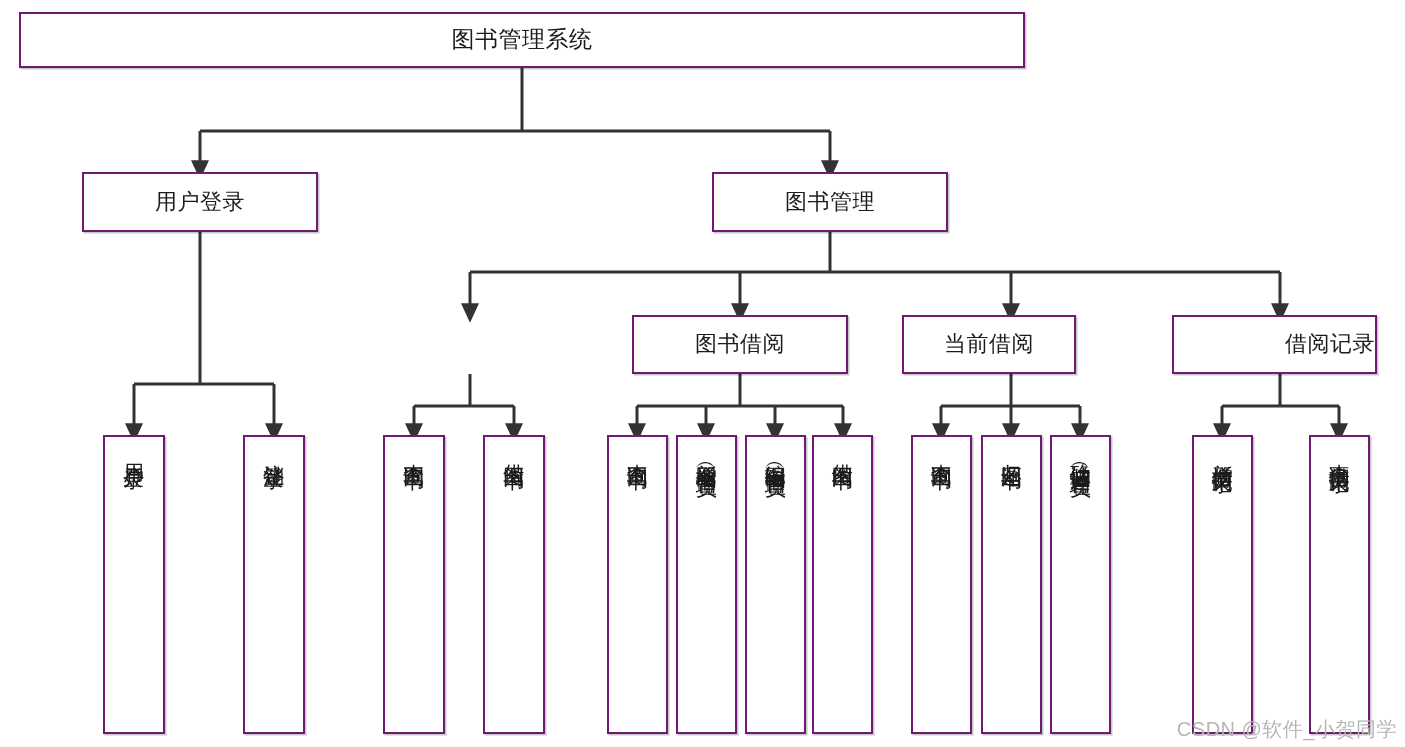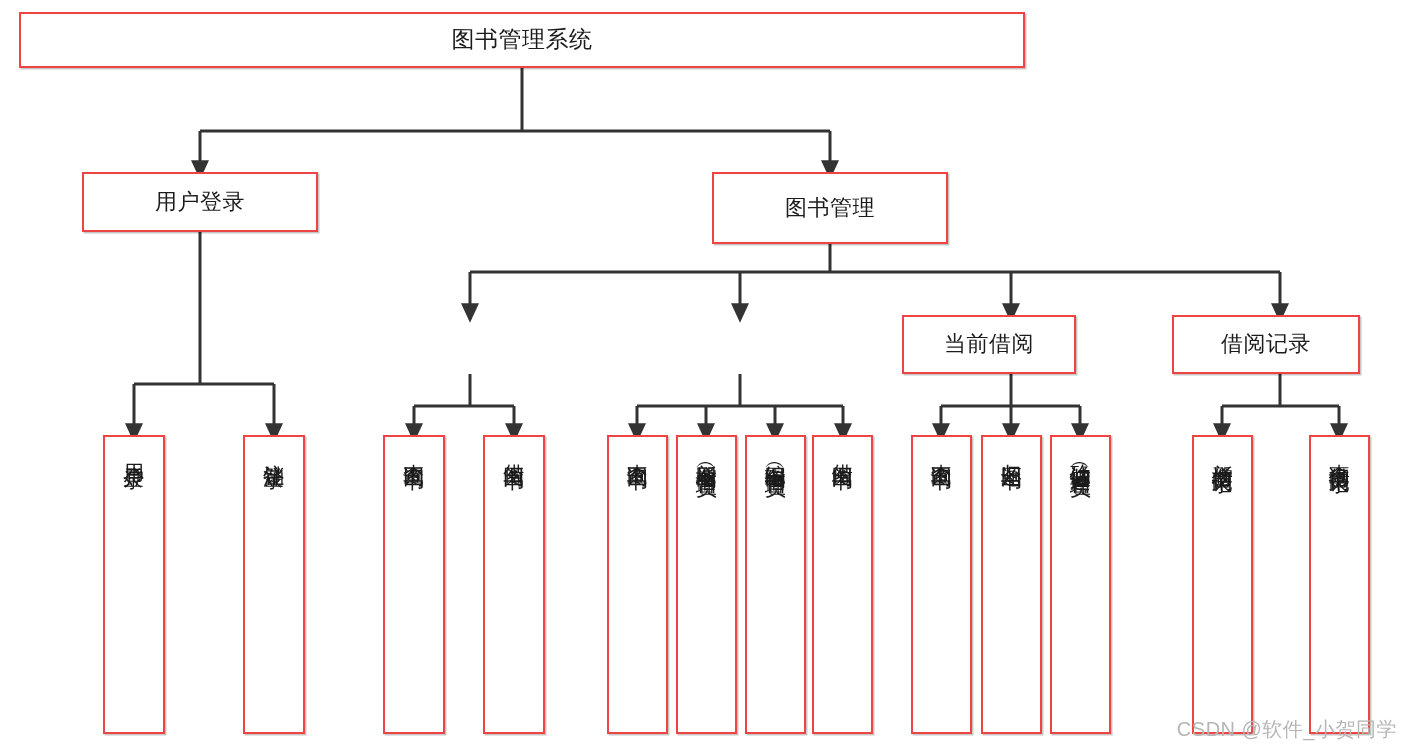--- a/index.html
+++ b/index.html
@@ -21,21 +21,21 @@
     position: absolute;
     left: 0;
     top: 0;
     width: 1405px;
     height: 747px;
     pointer-events: none;
   }
   .node {
     position: absolute;
     box-sizing: border-box;
-    border: 2px solid #ef4444;
+    border: 2px solid #701a75;
     background: #ffffff;
     box-shadow: 1.5px 1.5px 0 rgba(0,0,0,0.22);
     display: flex;
     align-items: center;
     justify-content: center;
     color: #1b1b1b;
   }
   .node.horiz .label {
     font-size: 22px;
     letter-spacing: 0.5px;
@@ -121,28 +121,31 @@
     </g>
   </svg>
 
   <div class="node horiz" id="root-node" style="left:19px; top:12px; width:1006px; height:56px;">
     <span class="label">图书管理系统</span>
   </div>
 
   <div class="node horiz" style="left:82px; top:172px; width:236px; height:60px;">
     <span class="label">用户登录</span>
   </div>
-  <div class="node horiz" style="left:712px; top:172px; width:236px; height:72px;">
+  <div class="node horiz" style="left:712px; top:172px; width:236px; height:60px;">
     <span class="label">图书管理</span>
   </div>
 
+  <div class="node horiz" style="left:632px; top:315px; width:216px; height:59px;">
+    <span class="label">图书借阅</span>
+  </div>
   <div class="node horiz" style="left:902px; top:315px; width:174px; height:59px;">
     <span class="label">当前借阅</span>
   </div>
-  <div class="node horiz" style="left:1172px; top:315px; width:188px; height:59px;">
+  <div class="node horiz" style="left:1172px; top:315px; width:205px; height:59px;justify-content:flex-end;">
     <span class="label">借阅记录</span>
   </div>
 
   <div class="node vert" style="left:103px; top:435px; width:62px; height:299px;">
     <span class="label">用户登录</span>
   </div>
   <div class="node vert" style="left:243px; top:435px; width:62px; height:299px;">
     <span class="label">注销登录</span>
   </div>
 

